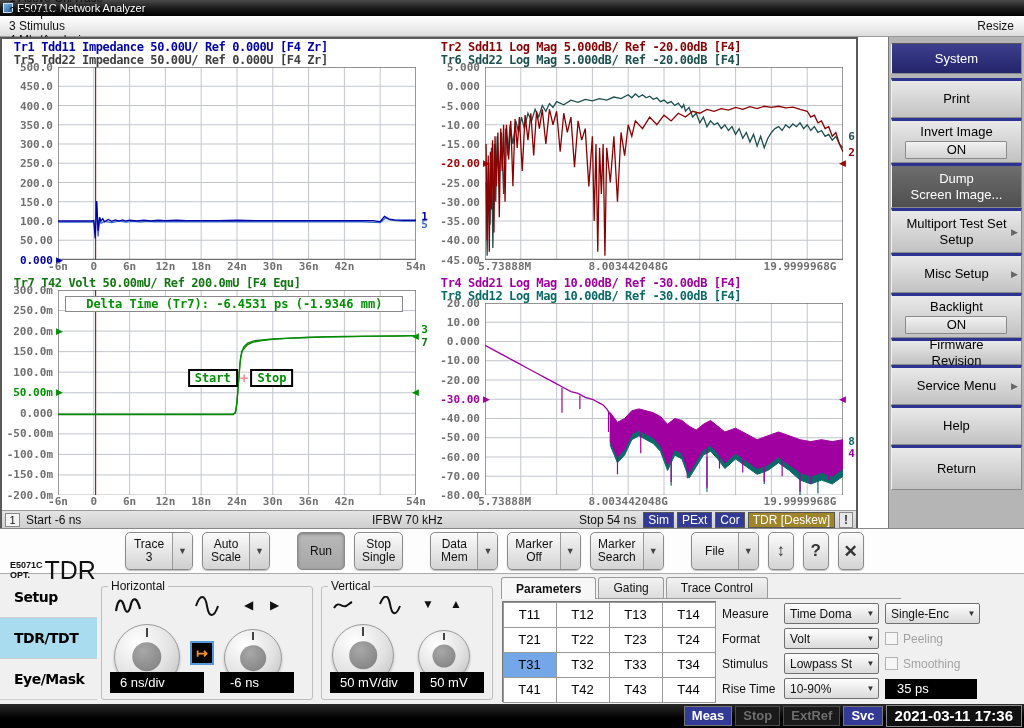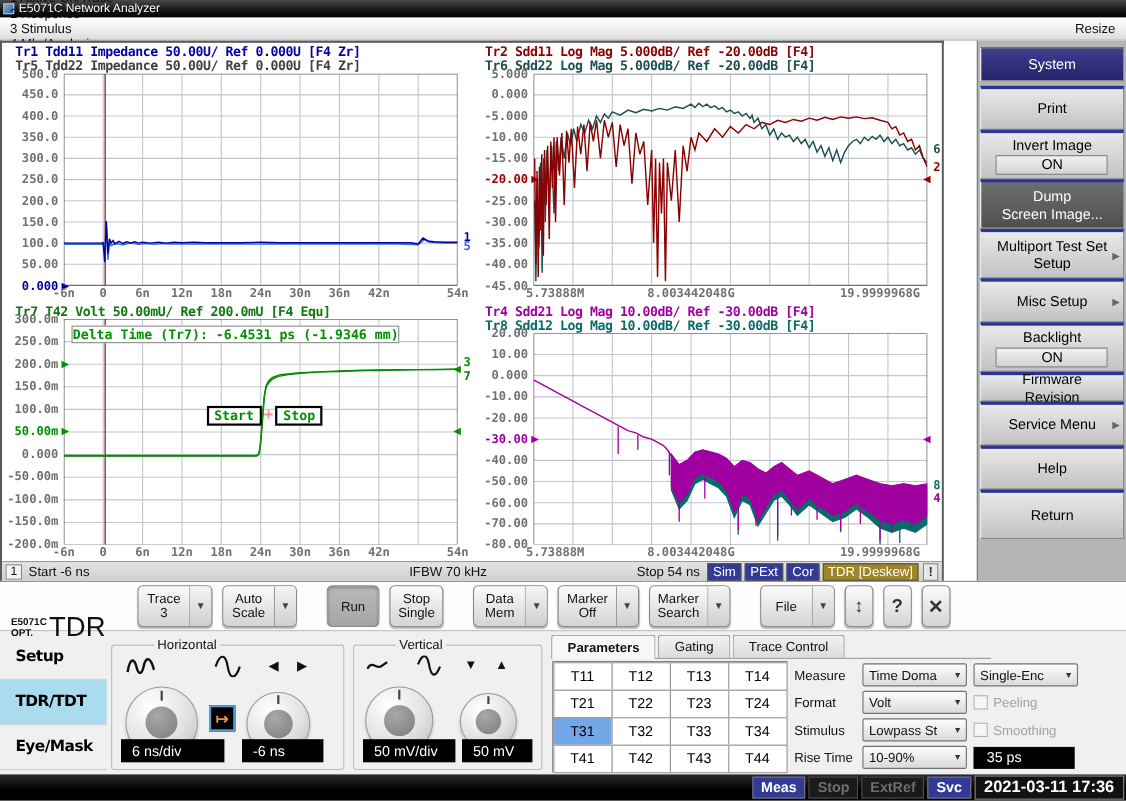--- a/index.html
+++ b/index.html
@@ -26,21 +26,21 @@
   .tr-arrow { font-size:10px; }
   .tr-tag.inv { color:#fff; padding:0 1px; }
   .q-body { flex:1; display:flex; padding-right:13px; position:relative; }
   .ylabels { width:56px; position:relative; }
   .ylab { position:absolute; right:5px; transform:translateY(-50%); font-family:"DejaVu Sans Mono", monospace; font-size:11px; font-weight:bold; color:#707070; white-space:nowrap; }
   .plotwrap { flex:1; position:relative; }
   .plotwrap svg { position:absolute; inset:0; width:100%; height:100%; }
   .mk { position:absolute; transform:translateY(-50%); font-size:9px; line-height:9px; pointer-events:none; }
   .mk.left { left:-2px; } .mk.right { right:-3px; }
   .mk.digit { font-family:"DejaVu Sans Mono", monospace; font-size:11px; font-weight:bold; right:-12px; }
-  .anno { position:absolute; top:3%; left:2%; background:#fff; border:1px solid #8a8a8a; padding:0 0; font-family:"DejaVu Sans Mono", monospace; font-size:12px; font-weight:bold; white-space:nowrap; }
+  .anno { position:absolute; top:3%; left:2%; background:#fff; border:1px solid #8a8a8a; padding:0 20px; font-family:"DejaVu Sans Mono", monospace; font-size:12px; font-weight:bold; white-space:nowrap; }
   .flags { position:absolute; top:43%; left:51%; transform:translate(-50%,-50%); display:flex; align-items:center; }
   .flag { background:#fff; border:2px solid #000; padding:0 5px; font-family:"DejaVu Sans Mono", monospace; font-size:12px; font-weight:bold; }
   .plusmark { color:#ff8f8f; font-size:15px; font-weight:bold; padding:0 2px; }
   .q-xlabels { height:15px; position:relative; margin-left:56px; margin-right:13px; }
   .xlab { position:absolute; transform:translateX(-50%); font-family:"DejaVu Sans Mono", monospace; font-size:11px; font-weight:bold; color:#707070; white-space:nowrap; }
 
   
   .chan-status { height:18px; background:linear-gradient(#e4e4e4,#cfcfcf); border-top:1px solid #9a9a9a; display:flex; align-items:center; font-size:12px; color:#111; padding:0 3px; }
   .chan-num { width:15px; height:14px; background:#f4f4f4; border:1px solid #8a8a8a; text-align:center; line-height:13px; font-size:11px; margin-right:6px; }
   .cs-left { }
@@ -69,21 +69,21 @@
   .tb-dd { width:20px; align-self:stretch; border-left:1px solid #9a9a9a; display:flex; align-items:center; justify-content:center; color:#444; font-size:9px; background:linear-gradient(#f4f4f4,#cfcfcf); border-radius:0 4px 4px 0; }
   .tb-btn.pressed { background:linear-gradient(#b9b9b9,#a6a6a6); box-shadow:inset 0 1px 3px #777; }
   .tb-btn.iconbtn { width:26px; justify-content:center; font-size:17px; font-weight:bold; color:#333; }
   .tb-sp { width:18px; }
 
   
   .panel { height:130px; background:#f0f0f0; display:flex; padding-top:3px; }
   .nav-col { width:97px; display:flex; flex-direction:column; }
   .nav-item { height:41px; display:flex; align-items:center; padding-left:14px; font-size:14px; font-weight:bold; color:#000; border-bottom:1px solid #cfcfcf; cursor:default; font-family:"DejaVu Sans", sans-serif; letter-spacing:-0.5px; }
   .nav-item.active { background:#a9dcee; }
-  fieldset.grp { border:1px solid #bdbdbd; border-radius:3px; margin:2px 4px 4px 4px; position:relative;padding-left:32px; }
+  fieldset.grp { border:1px solid #bdbdbd; border-radius:3px; margin:2px 4px 4px 4px; position:relative; }
   fieldset.grp legend { font-size:12px; color:#111; padding:0 3px; margin-left:6px; }
   .grp-h { width:212px; } .grp-v { width:172px; }
   .knob { position:absolute; border-radius:50%; background:radial-gradient(circle at 35% 28%, #ffffff, #e2e2e2 55%, #b9b9b9); border:1px solid #9a9a9a; box-shadow:0 2px 3px #00000033; }
   .knob-inner { position:absolute; left:50%; top:50%; transform:translate(-50%,-50%); width:46%; height:46%; border-radius:50%; background:radial-gradient(circle at 38% 30%, #a8a8a8, #7d7d7d); }
   .knob-tick { position:absolute; left:50%; top:4%; transform:translateX(-50%); width:2px; height:14%; background:#444; }
   .readout { position:absolute; bottom:6px; background:#000; color:#fff; font-size:13px; display:flex; align-items:center; padding-left:10px; height:21px; }
   .icn { position:absolute; top:3px; }
   .tri { font-size:12px; color:#111; }
   .map-icon { position:absolute; width:24px; height:24px; background:#000; border:2px solid #5599dd; color:#f09030; font-size:14px; font-weight:bold; display:flex; align-items:center; justify-content:center; }
 

